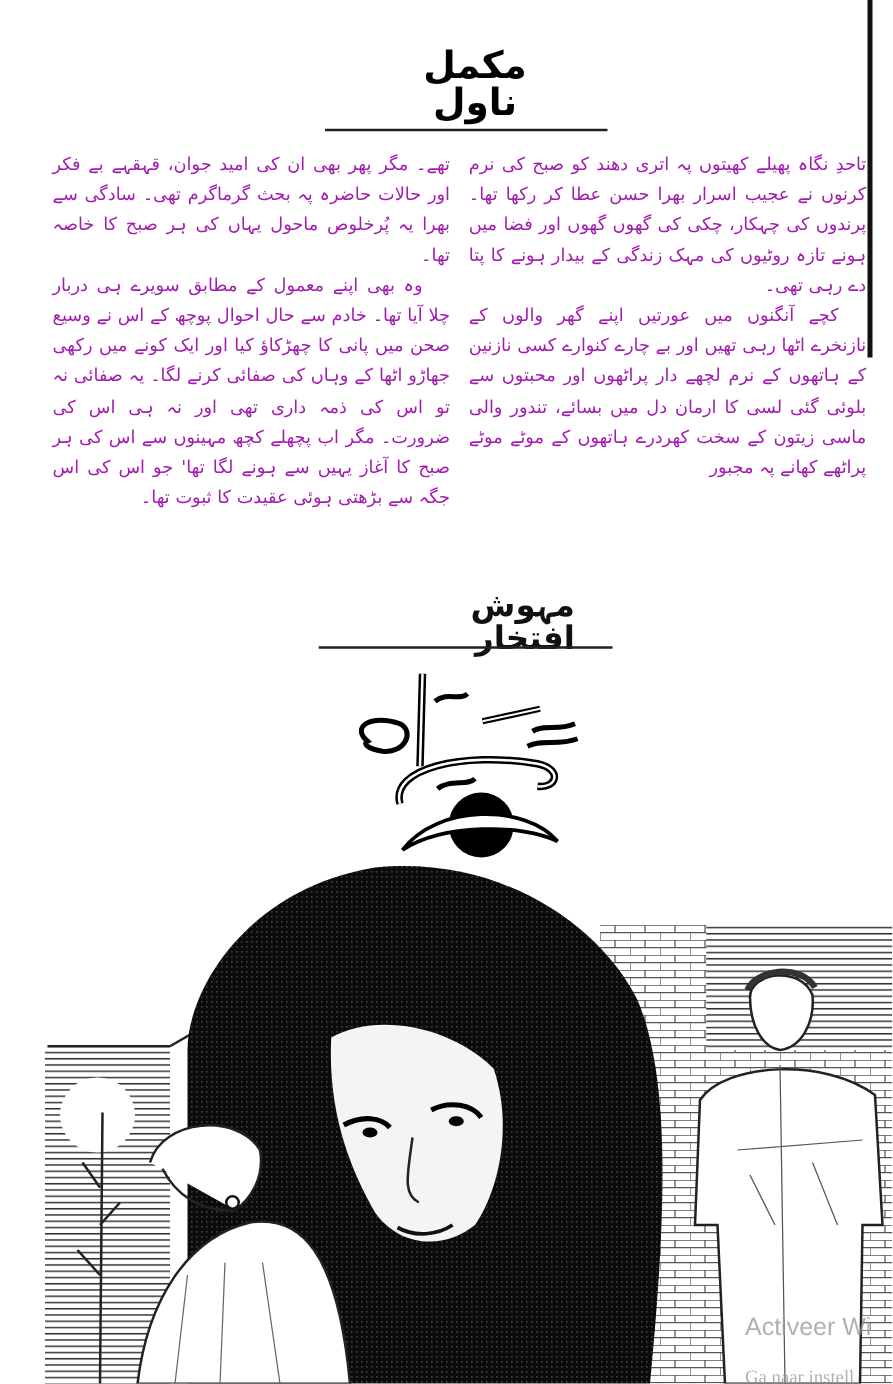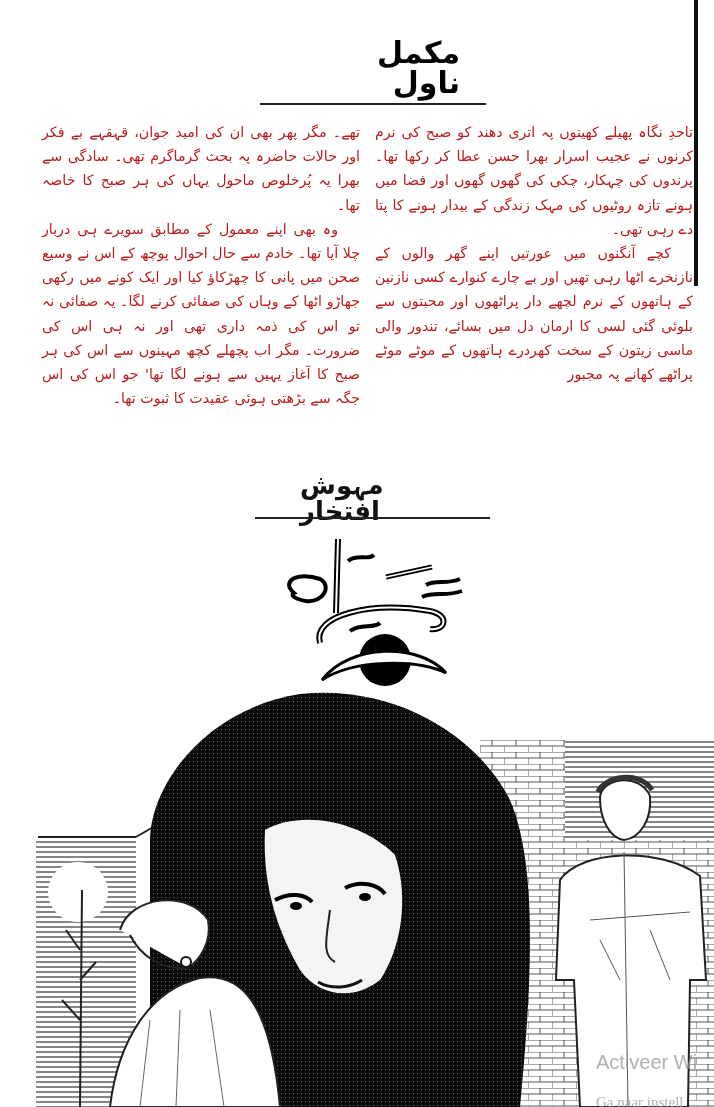--- a/index.html
+++ b/index.html
@@ -6,39 +6,39 @@
     body {
       width: 714px; height: 1107px; overflow: hidden;
       background: #ffffff; position: relative;
       font-family: "DejaVu Sans", sans-serif; color: #111;
     }
     .edge-bar {
       position: absolute; left: 694px; top: 0; width: 4px; height: 286px;
       background: #111;
     }
     .heading {
-      position: absolute; left: 300px; top: 38px; width: 160px; text-align: right;
+      position: absolute; left: 300px; top: 38px; width: 160px; text-align: center;
       font-family: "DejaVu Sans", sans-serif; font-weight: bold; font-size: 30px;
       direction: rtl; color: #000; line-height: 1;
     }
     .rule { position: absolute; height: 2px; background: #222; }
     .rule-top { left: 260px; top: 103px; width: 226px; }
     .rule-author { left: 255px; top: 517px; width: 235px; }
     .column {
       position: absolute; top: 120px; width: 318px;
       direction: rtl; text-align: justify;
       font-family: "DejaVu Sans", sans-serif; font-size: 14.2px; line-height: 24.2px;
-      color: #b91c1c;
+      color: #a21caf;
     }
     .col-right { left: 375px; }
     .col-left { left: 42px; }
     .column p { margin: 0; }
     .column p.indent { text-indent: 22px; }
     .author {
-      position: absolute; left: 300px; top: 472px; width: 160px; text-align: left;
+      position: absolute; left: 300px; top: 472px; width: 160px; text-align: right;
       direction: rtl; font-weight: bold; font-size: 26px; line-height: 1;
     }
     .logo { position: absolute; left: 250px; top: 535px; width: 220px; height: 160px; }
     .illustration { position: absolute; left: 0; top: 680px; width: 714px; height: 427px; }
     .watermark {
       position: absolute; left: 596px; top: 1052px; color: rgba(150,150,150,0.75);
       font-family: "Liberation Sans", sans-serif; font-size: 20px; line-height: 20px;
       white-space: nowrap;
     }
     .watermark .l2 { font-size: 15px; margin-top: 20px; display: block; font-family: Liberation Serif, serif; }

